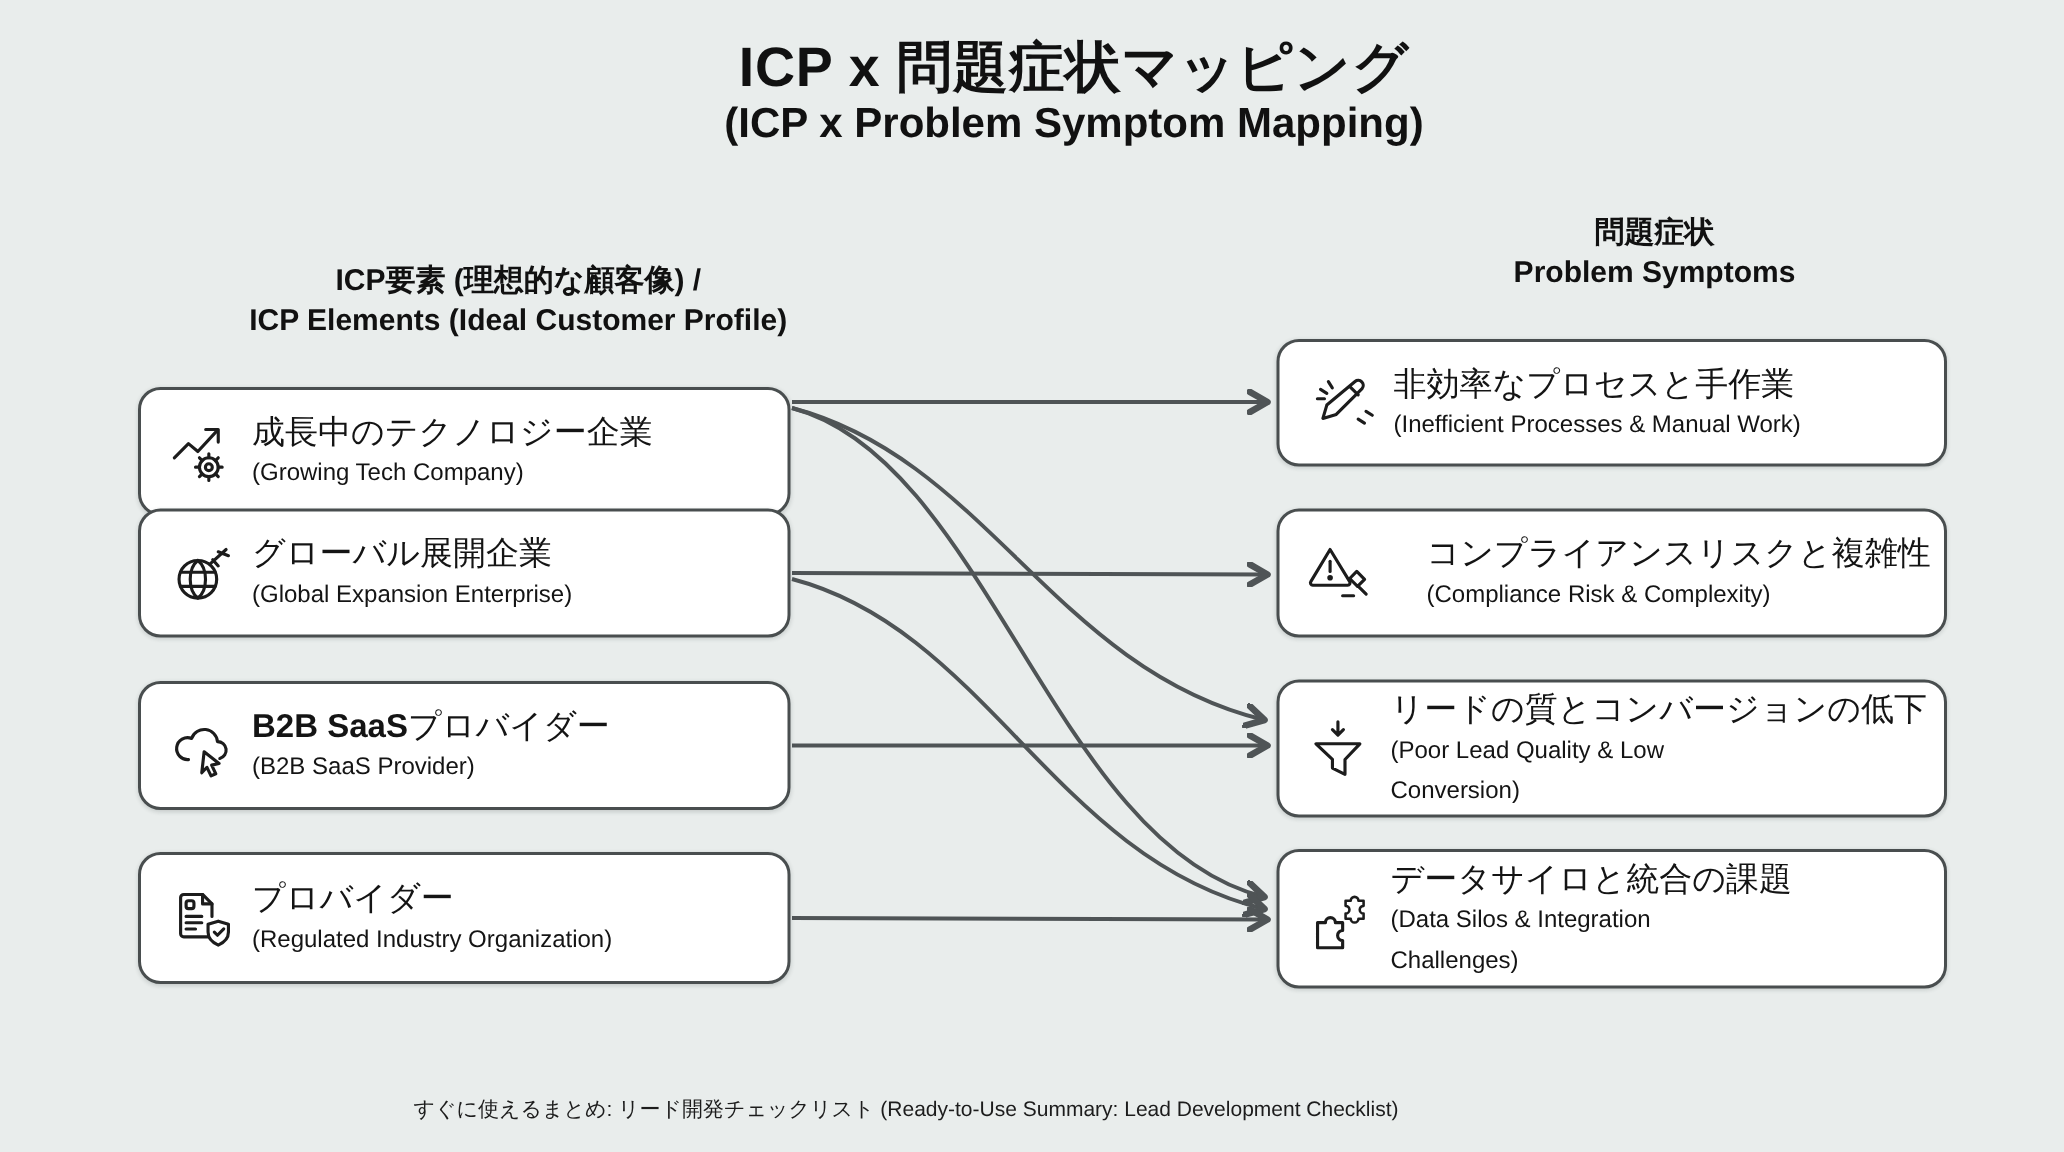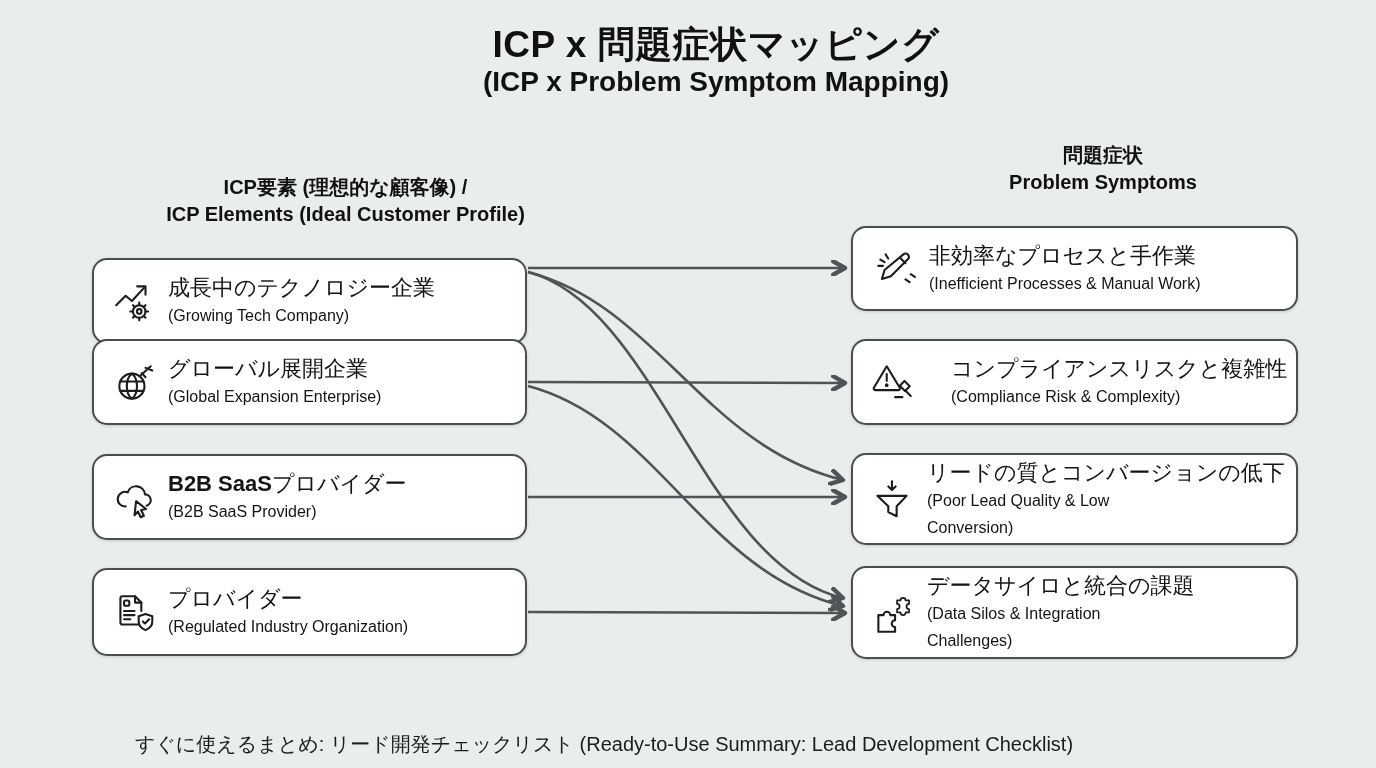--- a/index.html
+++ b/index.html
@@ -33,21 +33,21 @@
   .en-line{font-size:16px;line-height:27px;color:#141414;}
   .en-narrow{max-width:250px;}
   .bold{font-weight:bold;}
   
   .lb{left:92px;width:435px;}
   .rb{left:851px;width:447px;}
   
   #connector-svg{position:absolute;top:0;left:0;pointer-events:none;}
   #connector-svg path{fill:none;stroke:#4f5456;stroke-width:2.6px;}
   
-  .footer{top:731px;left:0;width:1152px;text-align:center;font-size:20px;color:#1c1c1c;}
+  .footer{top:731px;left:0;width:1152px;text-align:center;font-size:14px;color:#1c1c1c;}
   
   svg.pict{stroke:#1c1c1c;fill:none;stroke-width:2;stroke-linecap:round;stroke-linejoin:round;}
 </style>
 </head>
 <body>
 
 <div class="abs title-main">ICP x 問題症状マッピング</div>
 <div class="abs title-sub">(ICP x Problem Symptom Mapping)</div>
 
 <div class="abs col-header left">

